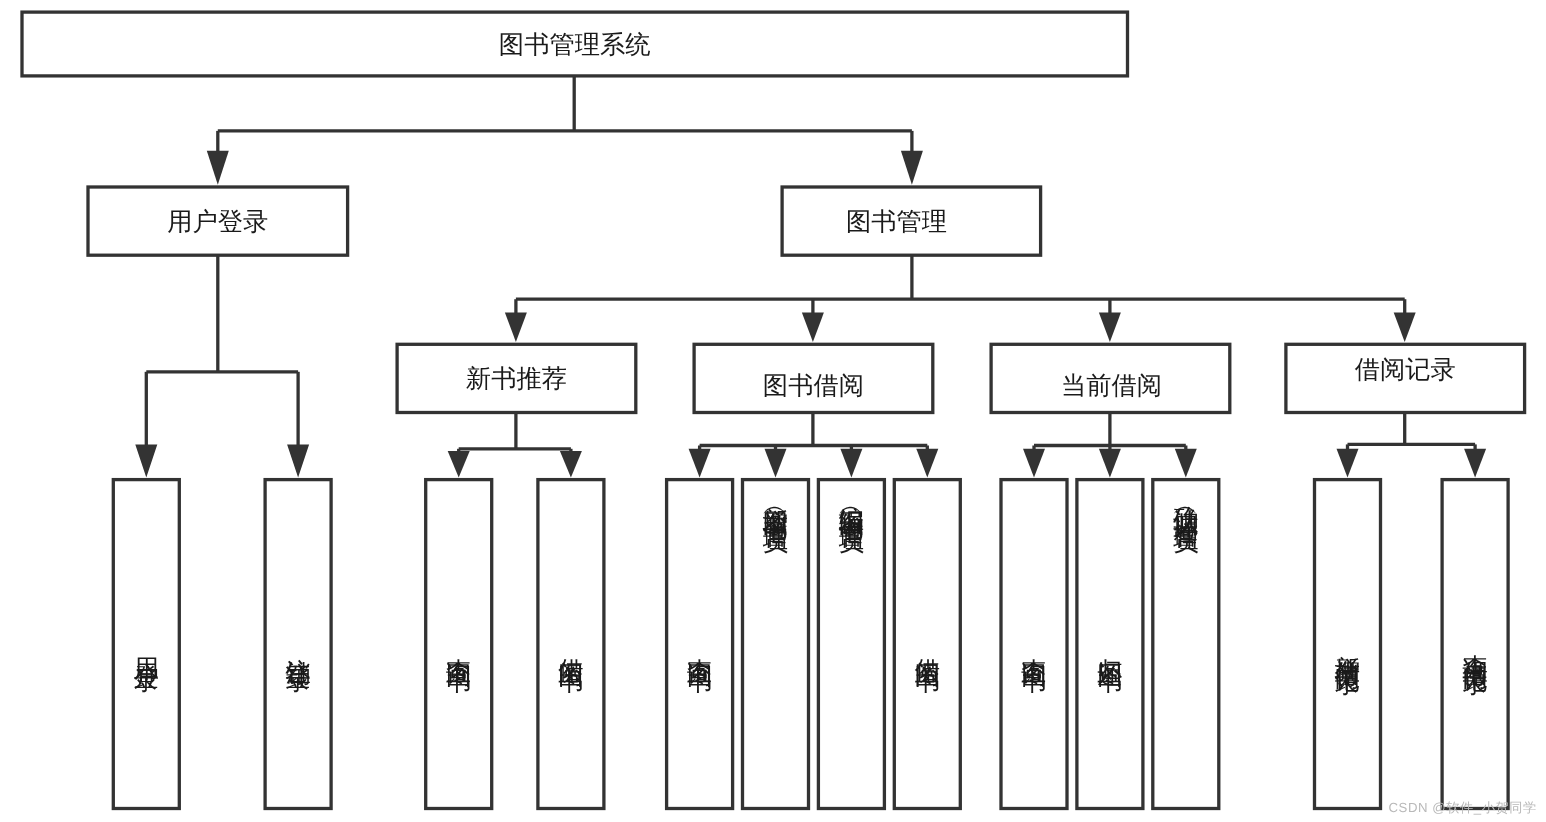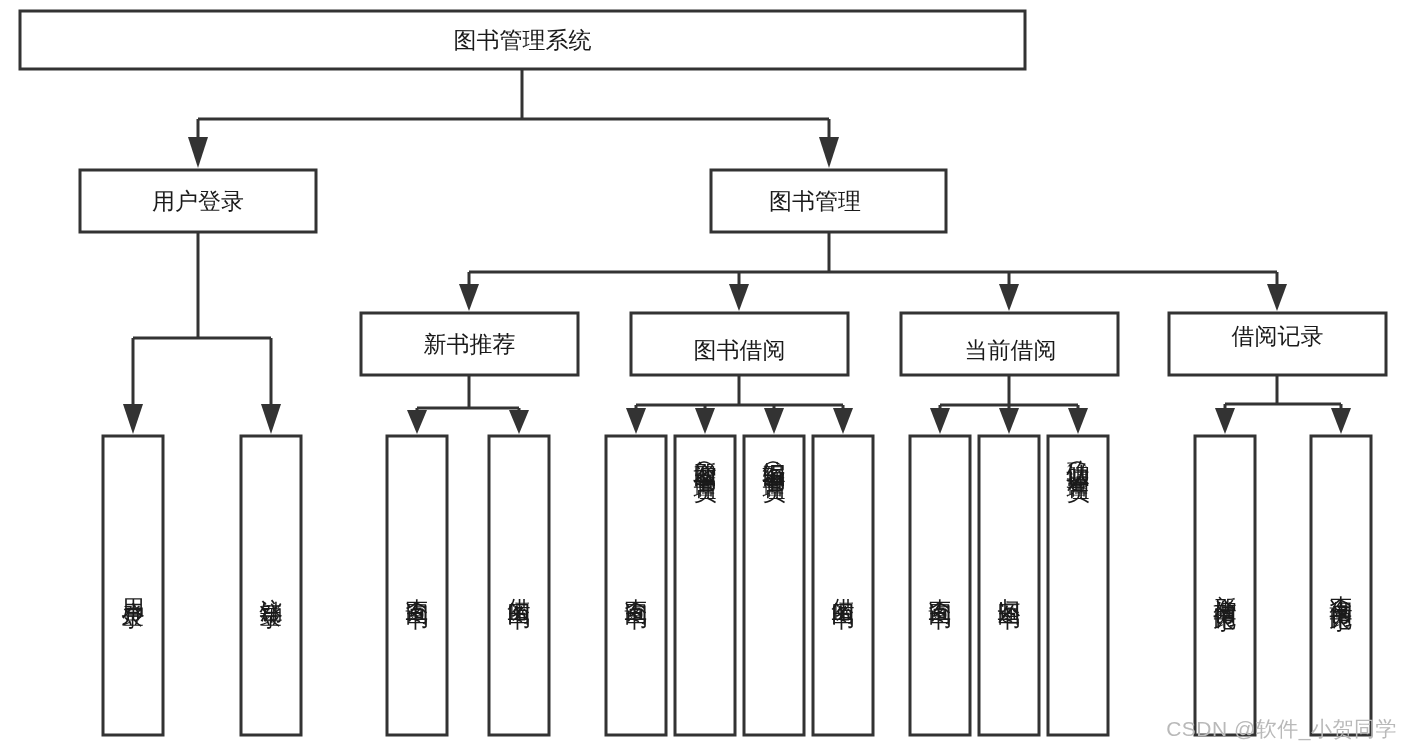--- a/index.html
+++ b/index.html
@@ -66,21 +66,21 @@
     justify-content: center;
   }
   .node-label.vertical.top-aligned {
     justify-content: flex-start;
     padding-top: 6px;
   }
   .watermark {
     position: absolute;
     right: 8px;
     bottom: 4px;
-    font-size: 21px;
+    font-size: 12px;
     color: #b9b9b9;
     font-family: "Liberation Sans", "DejaVu Sans", sans-serif;
     white-space: nowrap;
     letter-spacing: 0.5px;
   }
 </style>
 </head>
 <body>
 
 <div id="diagram-root">

